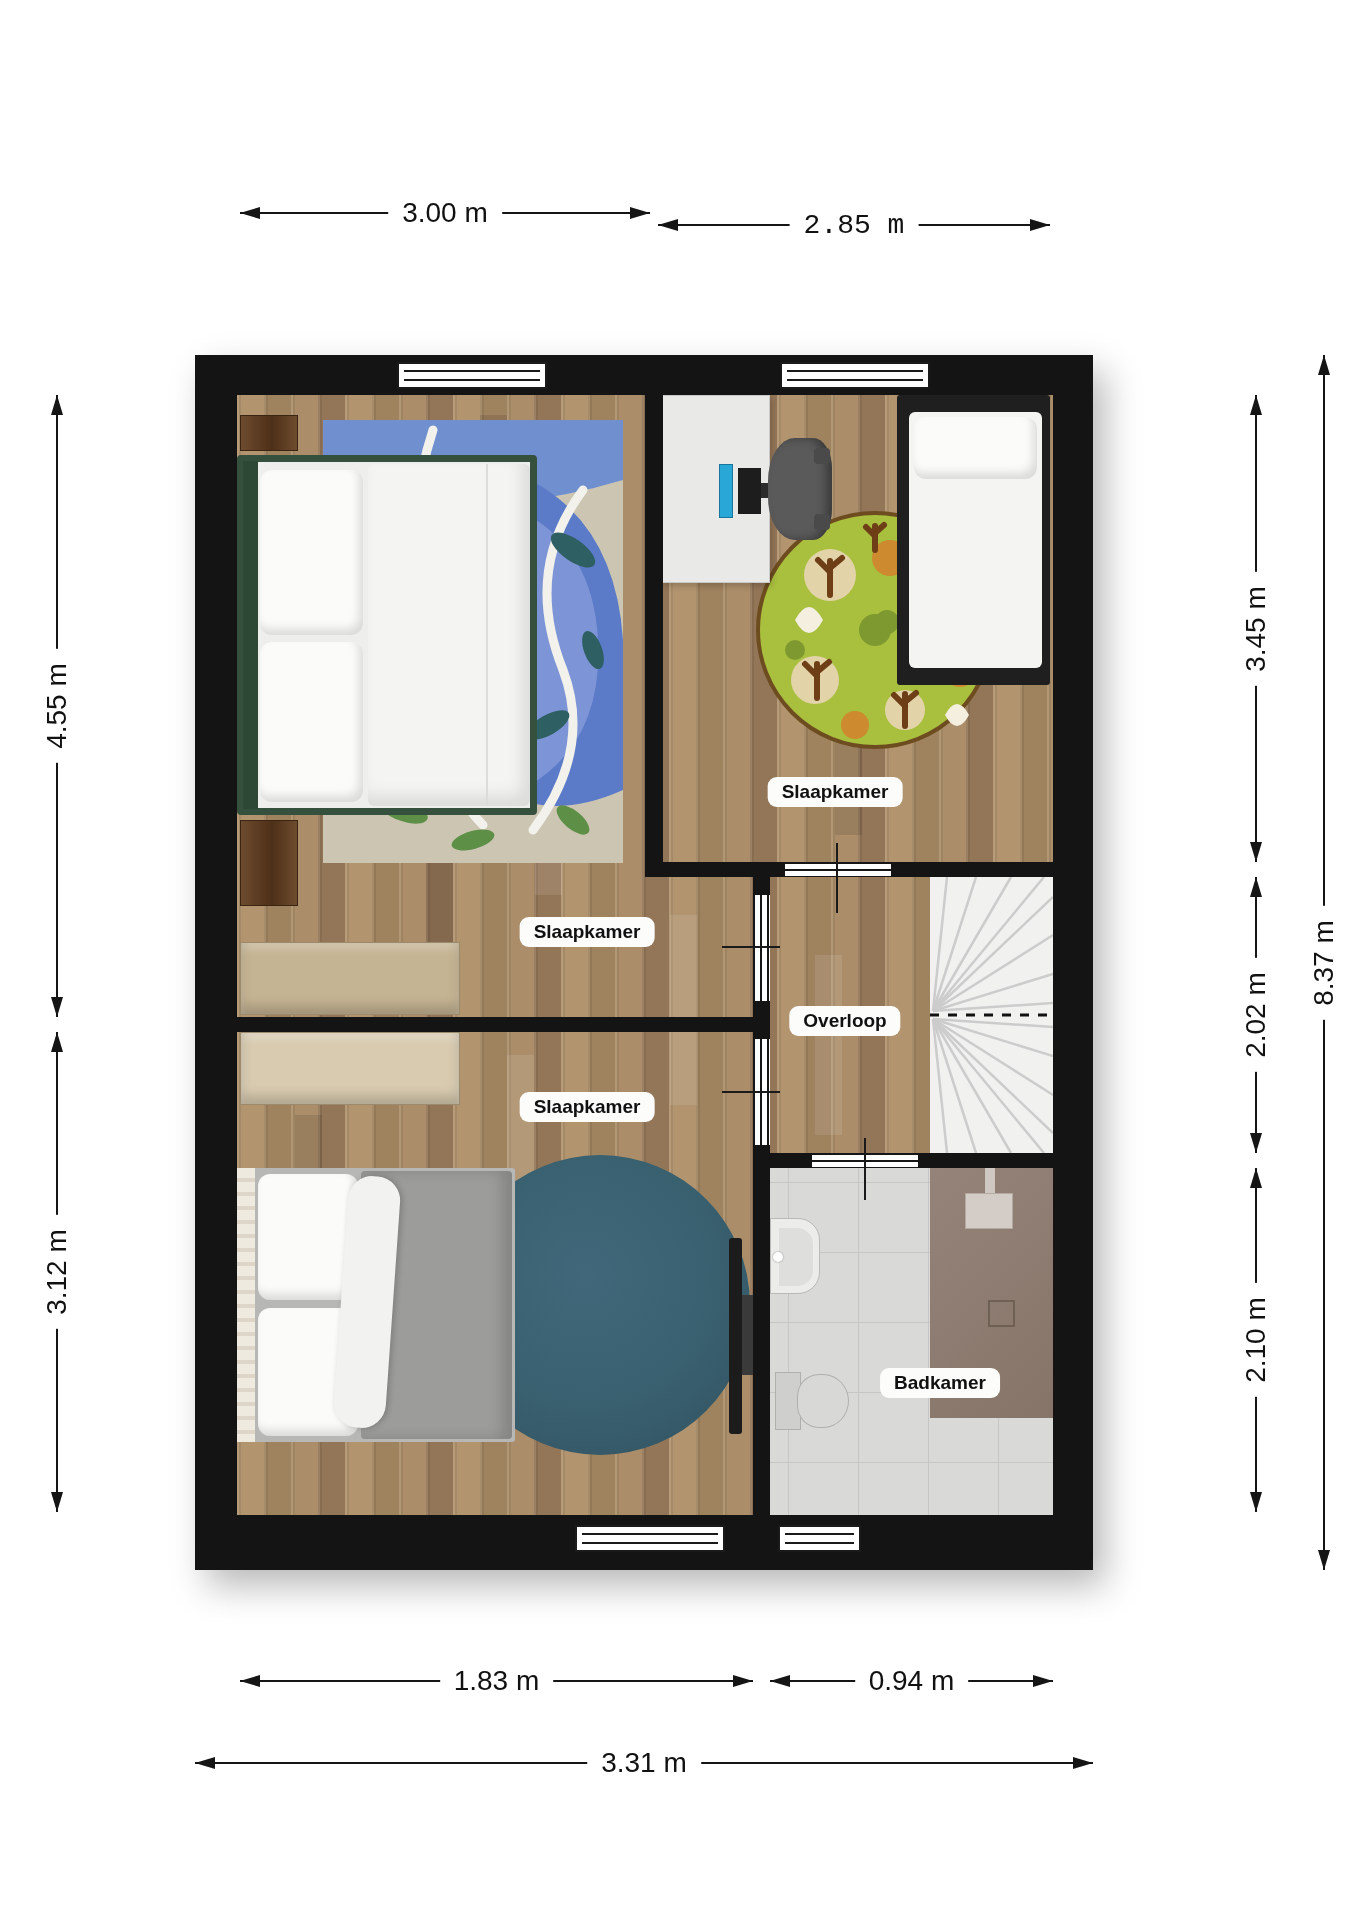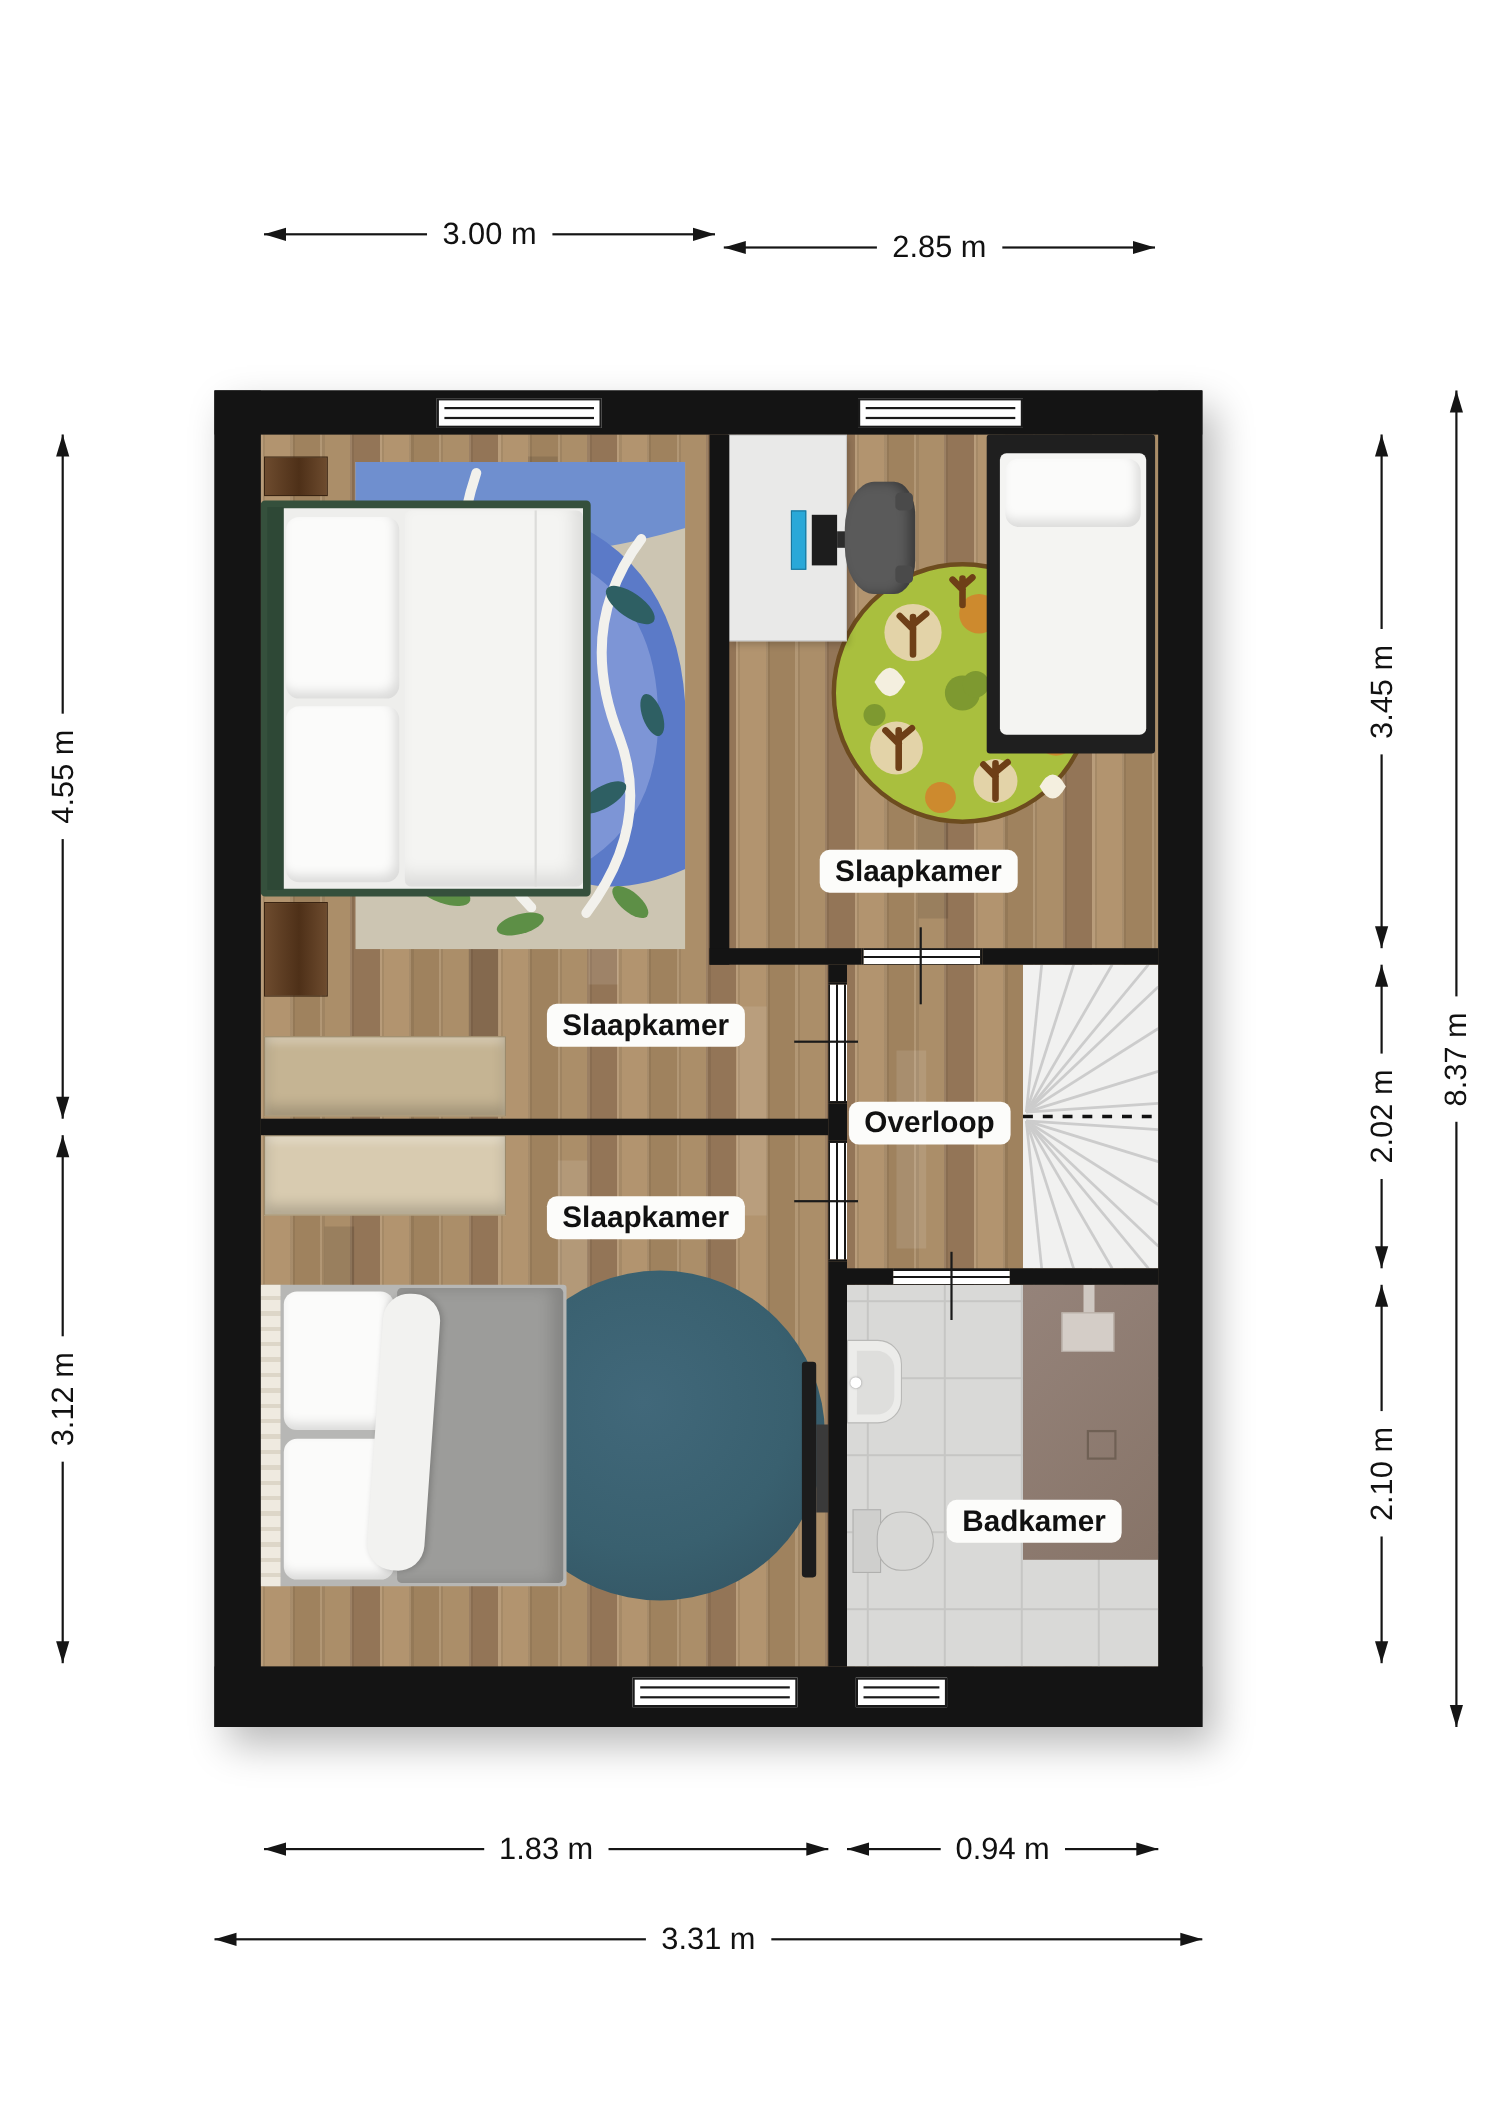--- a/index.html
+++ b/index.html
@@ -31,21 +31,21 @@
                      linear-gradient(90deg,#c6c6c4 1.5px,transparent 1.5px);
     background-size:70px 70px;background-position:18px 14px;}
   .shower{background:linear-gradient(135deg,#95837a,#877468);}
   
   .mattress{background:#f4f4f2;border-radius:6px;}
   .pillow{background:#fbfbfa;border-radius:12px;box-shadow:inset -4px -6px 10px rgba(0,0,0,.13);}
   .dresser{border:1px solid #9c8a6c;box-shadow:inset 0 -8px 12px rgba(0,0,0,.18), inset 0 6px 8px rgba(255,255,255,.25);}
   .nightstand{background:linear-gradient(90deg,#6d4b2e,#4e3018 55%,#6d4b2e);border:1px solid #3a2412;}
   
   .room-label{transform:translate(-50%,-50%);background:#fcfcfa;border-radius:9px;
-      padding:4px 14px;font-size:27px;font-weight:bold;color:#111;white-space:nowrap;z-index:40;}
+      padding:4px 14px;font-size:19px;font-weight:bold;color:#111;white-space:nowrap;z-index:40;}
   
   .dim-h{height:0;border-top:2px solid #151515;}
   .dim-v{width:0;border-left:2px solid #151515;}
   .dim-h .ah-l{position:absolute;left:0;top:-7px;width:0;height:0;
       border-top:6px solid transparent;border-bottom:6px solid transparent;border-right:20px solid #151515;}
   .dim-h .ah-r{position:absolute;right:0;top:-7px;width:0;height:0;
       border-top:6px solid transparent;border-bottom:6px solid transparent;border-left:20px solid #151515;}
   .dim-v .ah-t{position:absolute;top:0;left:-7px;width:0;height:0;
       border-left:6px solid transparent;border-right:6px solid transparent;border-bottom:20px solid #151515;}
   .dim-v .ah-b{position:absolute;bottom:0;left:-7px;width:0;height:0;
@@ -254,21 +254,21 @@
   <div class="abs room-label" style="left:835px;top:792px;">Slaapkamer</div>
   <div class="abs room-label" style="left:587px;top:1107px;">Slaapkamer</div>
   <div class="abs room-label" style="left:845px;top:1021px;">Overloop</div>
   <div class="abs room-label" style="left:940px;top:1383px;">Badkamer</div>
 
   <div class="abs dim-h" style="left:240px;top:212px;width:410px;">
     <div class="ah-l"></div>
       <div class="ah-r"></div>
     <span class="dim-text">3.00 m</span>
   </div>
-  <div class="abs dim-h" style="left:658px;top:224px;width:392px;">
+  <div class="abs dim-h" style="left:658px;top:224px;width:392px;font-family:Liberation Mono, monospace;">
     <div class="ah-l"></div>
       <div class="ah-r"></div>
     <span class="dim-text">2.85 m</span>
   </div>
 
   <div class="abs dim-v" style="left:56px;top:395px;height:622px;">
     <div class="ah-t"></div>
       <div class="ah-b"></div>
     <span class="dim-text">4.55 m</span>
   </div>

